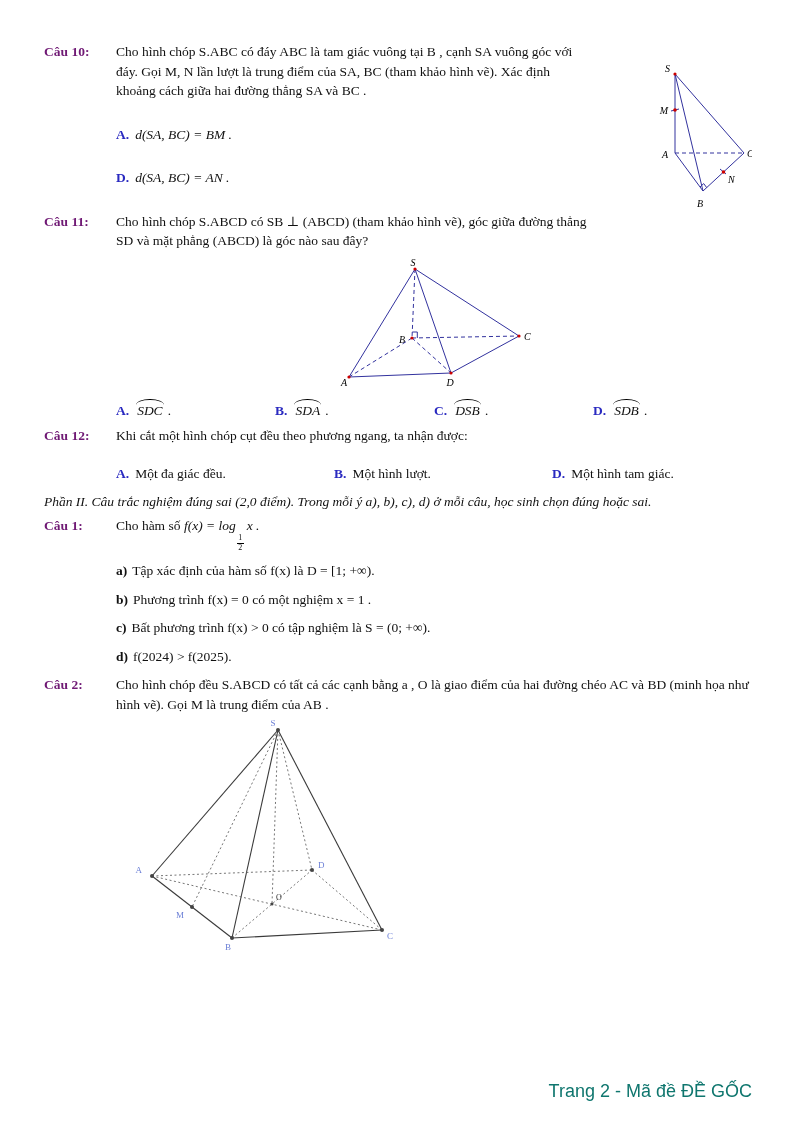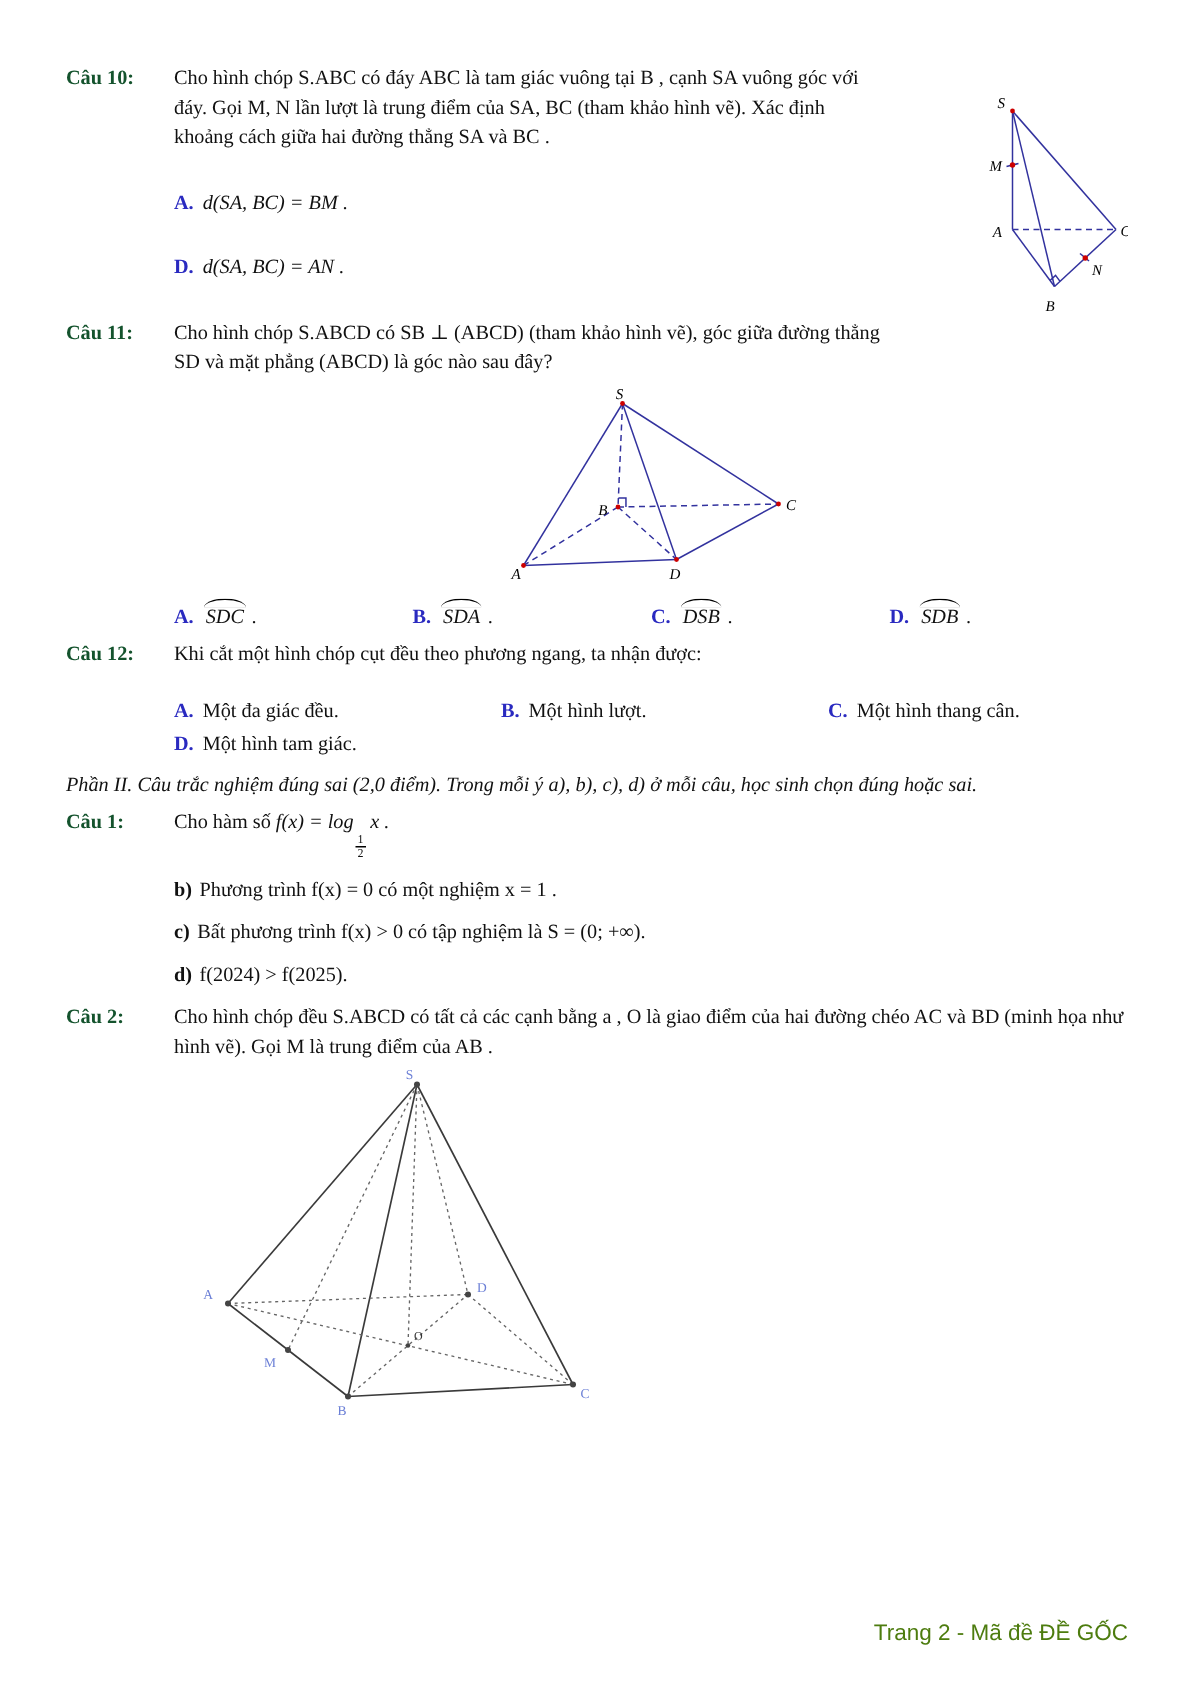--- a/index.html
+++ b/index.html
@@ -6,21 +6,21 @@
   html, body { margin:0; padding:0; background:#ffffff; }
   .page {
     width:794px; height:1122px; margin:0 auto; background:#fff; position:relative;
     font-family:"Liberation Serif","DejaVu Serif",serif; font-size:13.5px;
     line-height:1.45; color:#111; overflow:hidden;
   }
   .content { padding:42px 42px 0 44px; }
 
   .q { position:relative; margin-bottom:5px; }
   .q-flow { position:relative; padding-left:72px; min-height:20px; }
-  .q-label { position:absolute; left:0; top:0; width:70px; font-weight:bold; color:#14532d; white-space:nowrap; }
+  .q-label { position:absolute; left:0; top:0; width:70px; font-weight:bold; color:#701a75; white-space:nowrap; }
 
   .fig-right { float:right; margin:18px 0 2px 10px; }
   .fig-center { display:block; margin:6px auto 2px; }
   .fig-q2 { display:block; margin:4px 0 2px 14px; }
 
   .opt-line { margin:24px 0; }
   .letter { font-weight:bold; color:#2a2ac0; margin-right:6px; }
   .opt-math { font-style:italic; }
 
   .opts-row { display:flex; margin-top:6px; }
@@ -38,21 +38,21 @@
     content:""; position:absolute; left:1px; right:1px; top:-3.5px; height:5px;
     border-top:1.4px solid #000; border-radius:100% 100% 0 0 / 200% 200% 0 0;
   }
 
   .frac { display:inline-flex; flex-direction:column; align-items:center;
     font-size:8px; line-height:1.05; vertical-align:-10px; margin:0 3px 0 1px; font-style:normal; }
   .frac .num { border-bottom:0.9px solid #000; padding:0 1.5px; }
   .math { font-style:italic; }
 
   .footer { position:absolute; right:42px; top:1078px;
-    font-family:"Liberation Sans","DejaVu Sans",sans-serif; font-size:15px; color:#4d7c0f; }
+    font-family:"Liberation Sans","DejaVu Sans",sans-serif; font-size:18px; color:#0f766e; }
 
   svg text { font-family:"Liberation Serif","DejaVu Serif",serif; }
 </style>
 </head>
 <body>
 
 <div class="page">
   <div class="content">
 
     <section class="q">
@@ -157,41 +157,41 @@
         <span class="q-label">Câu 12:</span>
         <span>Khi cắt một hình chóp cụt đều theo phương ngang, ta nhận được:</span>
         <div class="opts-2col">
           <div class="cell2">
             <span class="letter">A.</span><span>Một đa giác đều.</span>
           </div>
           <div class="cell2">
             <span class="letter">B.</span><span>Một hình lượt.</span>
           </div>
           <div class="cell2">
-            <span class="letter">C.</span><span>Một hình thang cân.</span>
-          </div>
-          <div class="cell2">
             <span class="letter">D.</span><span>Một hình tam giác.</span>
           </div>
         </div>
       </div>
     </section>
 
     <div class="part-head">Phần II. Câu trắc nghiệm đúng sai (2,0 điểm). Trong mỗi ý a), b), c), d) ở mỗi câu, học sinh chọn đúng hoặc sai.</div>
 
     <section class="q">
       <div class="q-flow">
         <span class="q-label">Câu 1:</span>
         <span>Cho hàm số</span>
         <span class="math">f(x) = log</span><span class="frac">
             <span class="num">1</span>
             <span class="den">2</span>
           </span><span class="math">x .</span>
 
         <div>
+          <div class="item">
+            <span class="ilet">a)</span><span>Tập xác định của hàm số f(x) là D = [1; +∞).</span>
+          </div>
           <div class="item">
             <span class="ilet">b)</span><span>Phương trình f(x) = 0 có một nghiệm x = 1 .</span>
           </div>
           <div class="item">
             <span class="ilet">c)</span><span>Bất phương trình f(x) &gt; 0 có tập nghiệm là S = (0; +∞).</span>
           </div>
           <div class="item">
             <span class="ilet">d)</span><span>f(2024) &gt; f(2025).</span>
           </div>
         </div>

